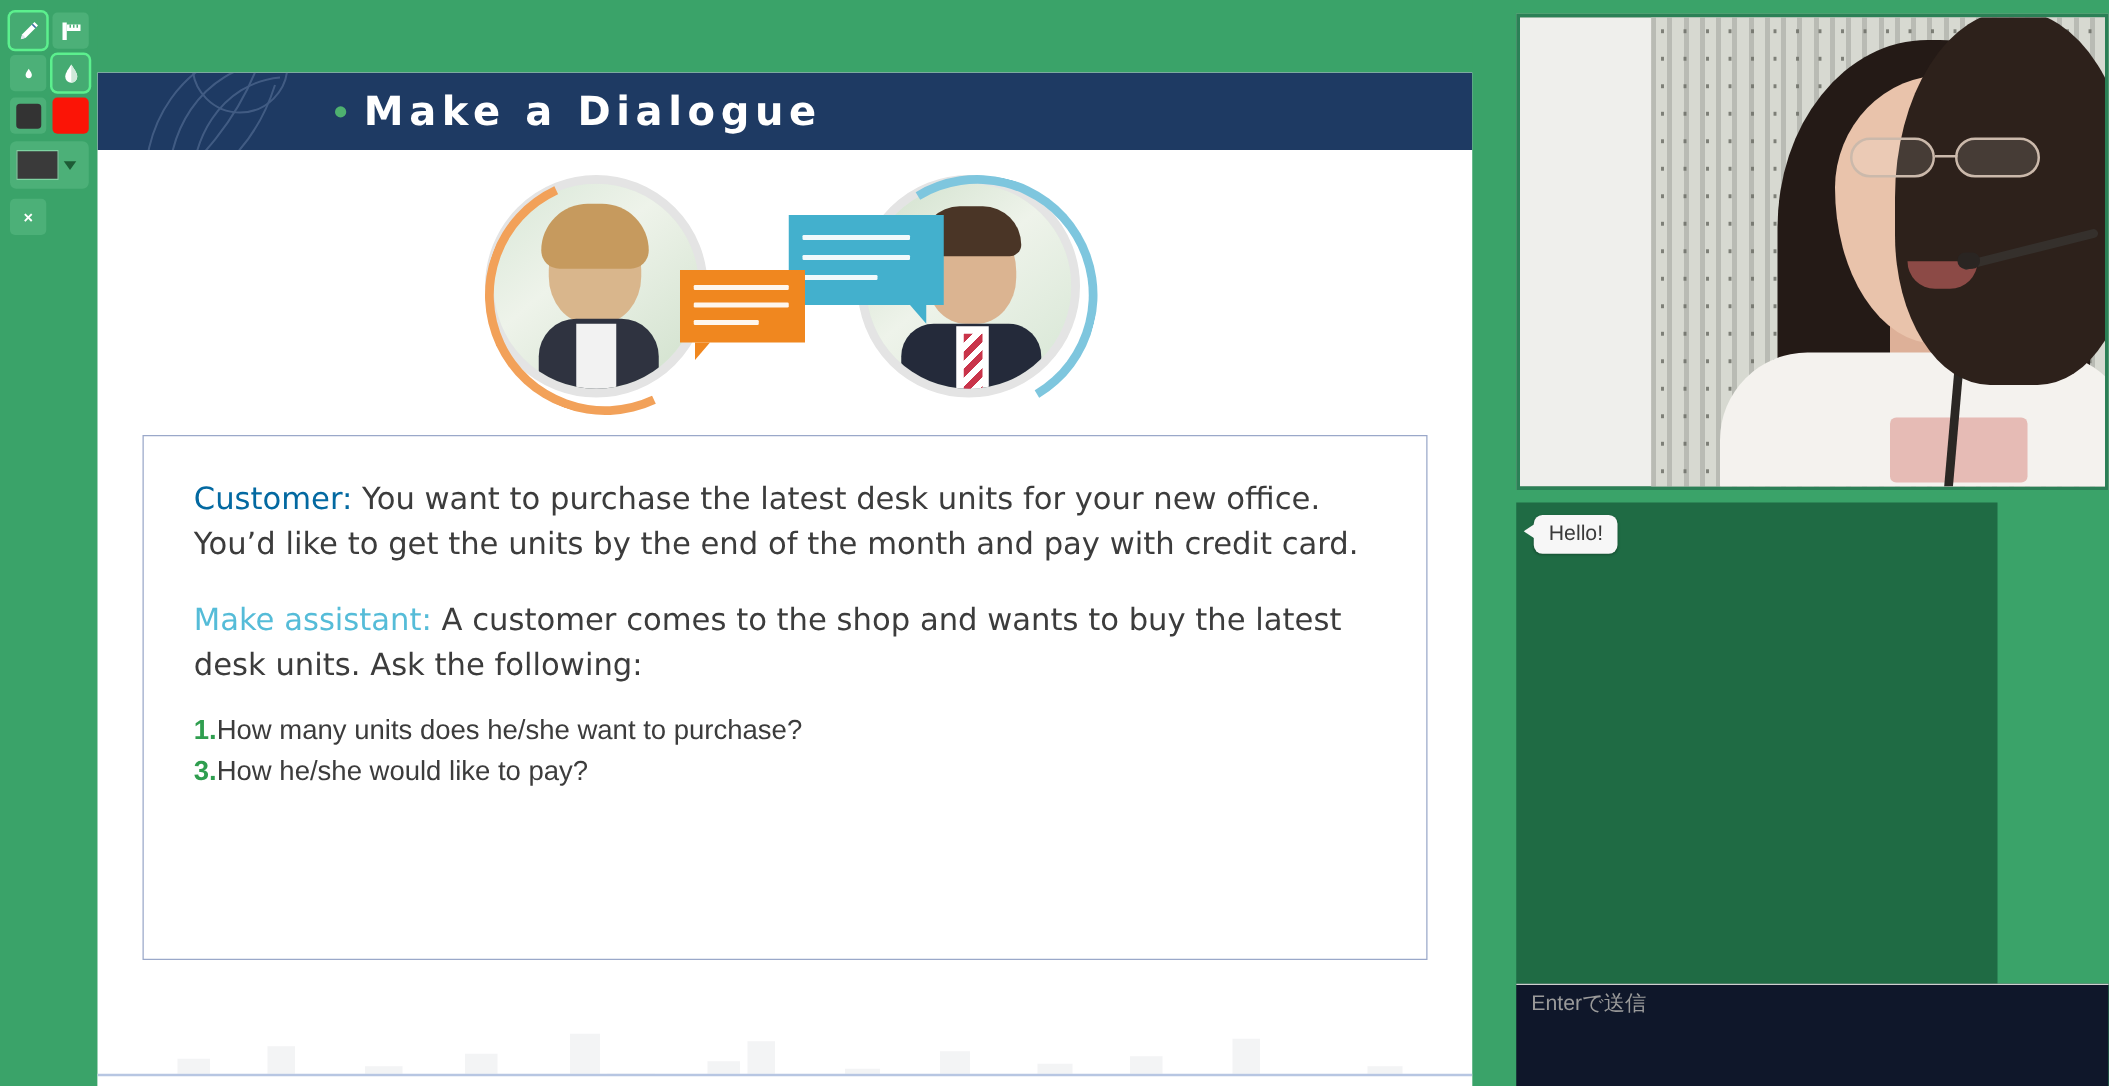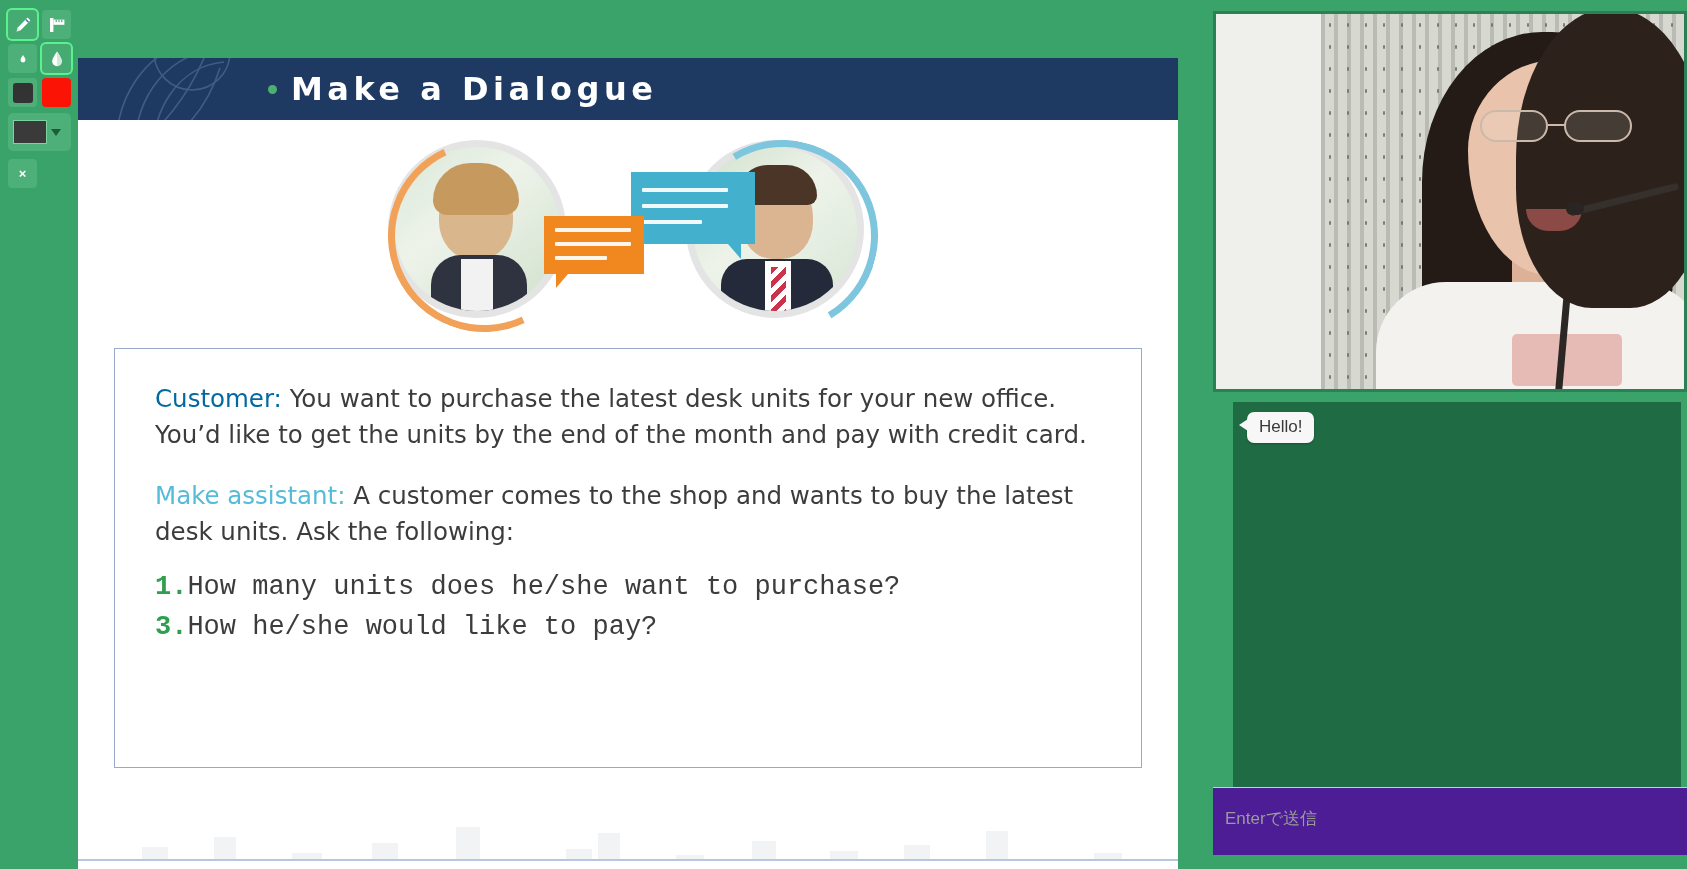--- a/index.html
+++ b/index.html
@@ -124,21 +124,21 @@
     color: #2a4b8d; font-size: 27px; text-decoration: underline;
     font-family: "DejaVu Sans", sans-serif; margin-bottom: 8px;
   }
   .dline {
     font-size: 24.5px; color: #3c3c3c; line-height: 1.48;
     font-family: "DejaVu Sans", sans-serif;
   }
   .role-customer { color: #0369a1; }
   .role-assistant { color: #55bcd8; }
   .qlist { margin-top: 18px; }
-  .qitem { font-size: 27px; color: #3c3c3c; line-height: 1.48; font-family: Liberation Mono, monospace; }
+  .qitem { font-size: 22px; color: #3c3c3c; line-height: 1.48; font-family: Liberation Sans, sans-serif; }
   .qnum { color: #2f9e4f; font-weight: bold; }
 
   .skyline { position:absolute; left:0; bottom:0; width:1100px; height:120px; opacity:.10; }
 
   .footer-strip {
     position:absolute; left:0; bottom:0; width:1100px; height:58px;
     background:#ffffff; border-top:2px solid #b7c6e2;
     display:flex; align-items:center; justify-content:center; gap:14px;
   }
   .sun-ico { width:26px; height:26px; border-radius:50%; background:#f7d52c; border:2px solid #8a7a0c; }
@@ -177,43 +177,42 @@
   .mic-tip { position:absolute; left:350px; top:188px; width:18px; height:13px; background:#2a2522; border-radius:6px; }
   .shirt {
     position:absolute; left:160px; top:268px; width:330px; height:120px;
     background:#f4f2ee; border-radius:70px 70px 0 0;
   }
   .shirt-print { position:absolute; left:296px; top:320px; width:110px; height:52px; background:#e0a49c; opacity:.7; border-radius:5px; }
   .lanyard { position:absolute; left:344px; top:258px; width:7px; height:128px; background:#2b2724; transform: rotate(5deg); }
   .neck { position:absolute; left:296px; top:236px; width:96px; height:52px; background:#ddb098; }
 
   .chat-area {
-    position:absolute; left: 17px; top: 402px; width: 448px; height: 385px;
+    position:absolute; left: 17px; top: 402px; width: 385px; height: 385px;
     background: #1f6b44;
-    margin-left: 20px;
   }
   .msg-row { padding: 10px 0 0 14px; display:flex; }
   .msg-bubble {
     position: relative;
     background: #f7f7f7; color:#3a3a3a;
     border-radius: 7px; padding: 5px 12px 6px 12px;
     font-size: 17px; font-family: "Liberation Sans", sans-serif;
     box-shadow: 0 1px 2px rgba(0,0,0,.25);
   }
   .msg-bubble:before {
     content:''; position:absolute; left:-8px; top:7px;
     border-right: 9px solid #f7f7f7;
     border-top: 6px solid transparent;
     border-bottom: 6px solid transparent;
   }
 
   .chat-input {
-    position:absolute; left: 17px; top: 787px; width: 474px; height: 68px;
-    background:#4c1d95; border-top:1px solid #cfcfcf;
-    padding: 20px 12px;
+    position:absolute; left: 17px; top: 787px; width: 474px; height: 82px;
+    background:#0f172a; border-top:1px solid #cfcfcf;
+    padding: 4px 12px;
   }
   .ph-line { color:#9a9a9a; font-size:17px; line-height:1.33; font-family:"Liberation Sans", sans-serif; }
 
   .divider-v { position:absolute; left:1178px; top:0; width:18px; height:869px; background:#3aa369; }
 </style>
 </head>
 <body>
 
 <div id="app">
 

